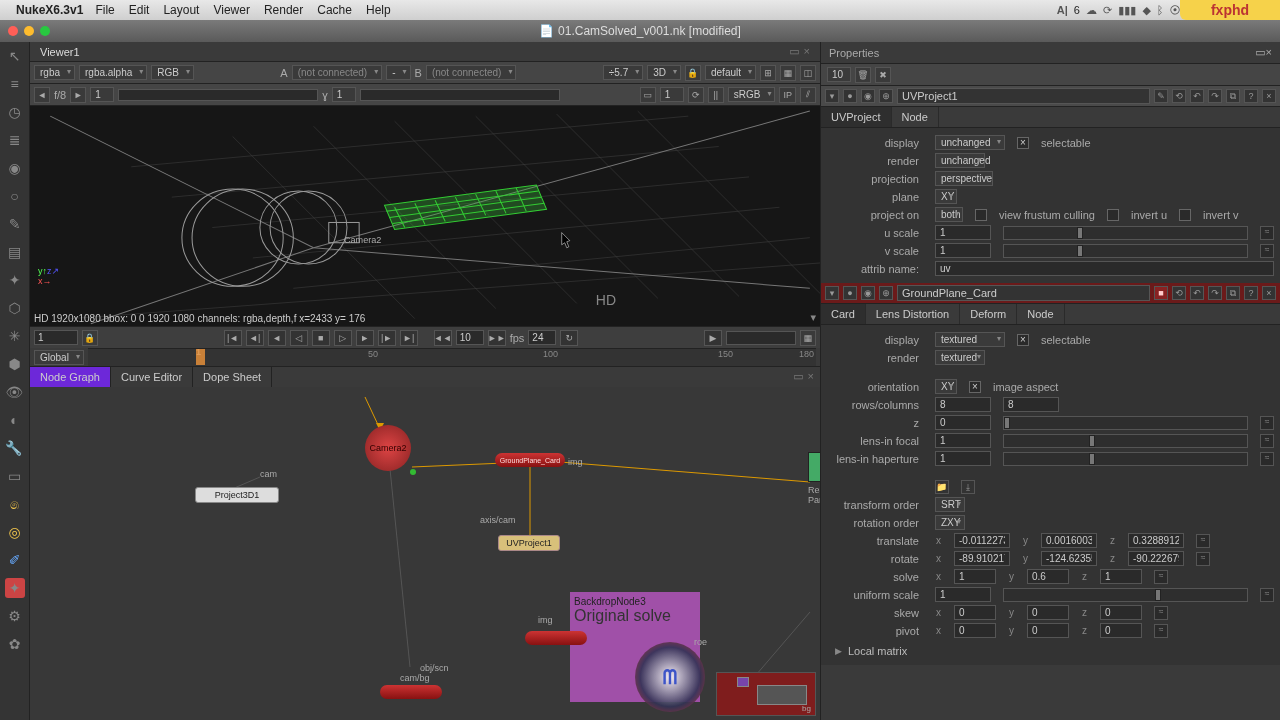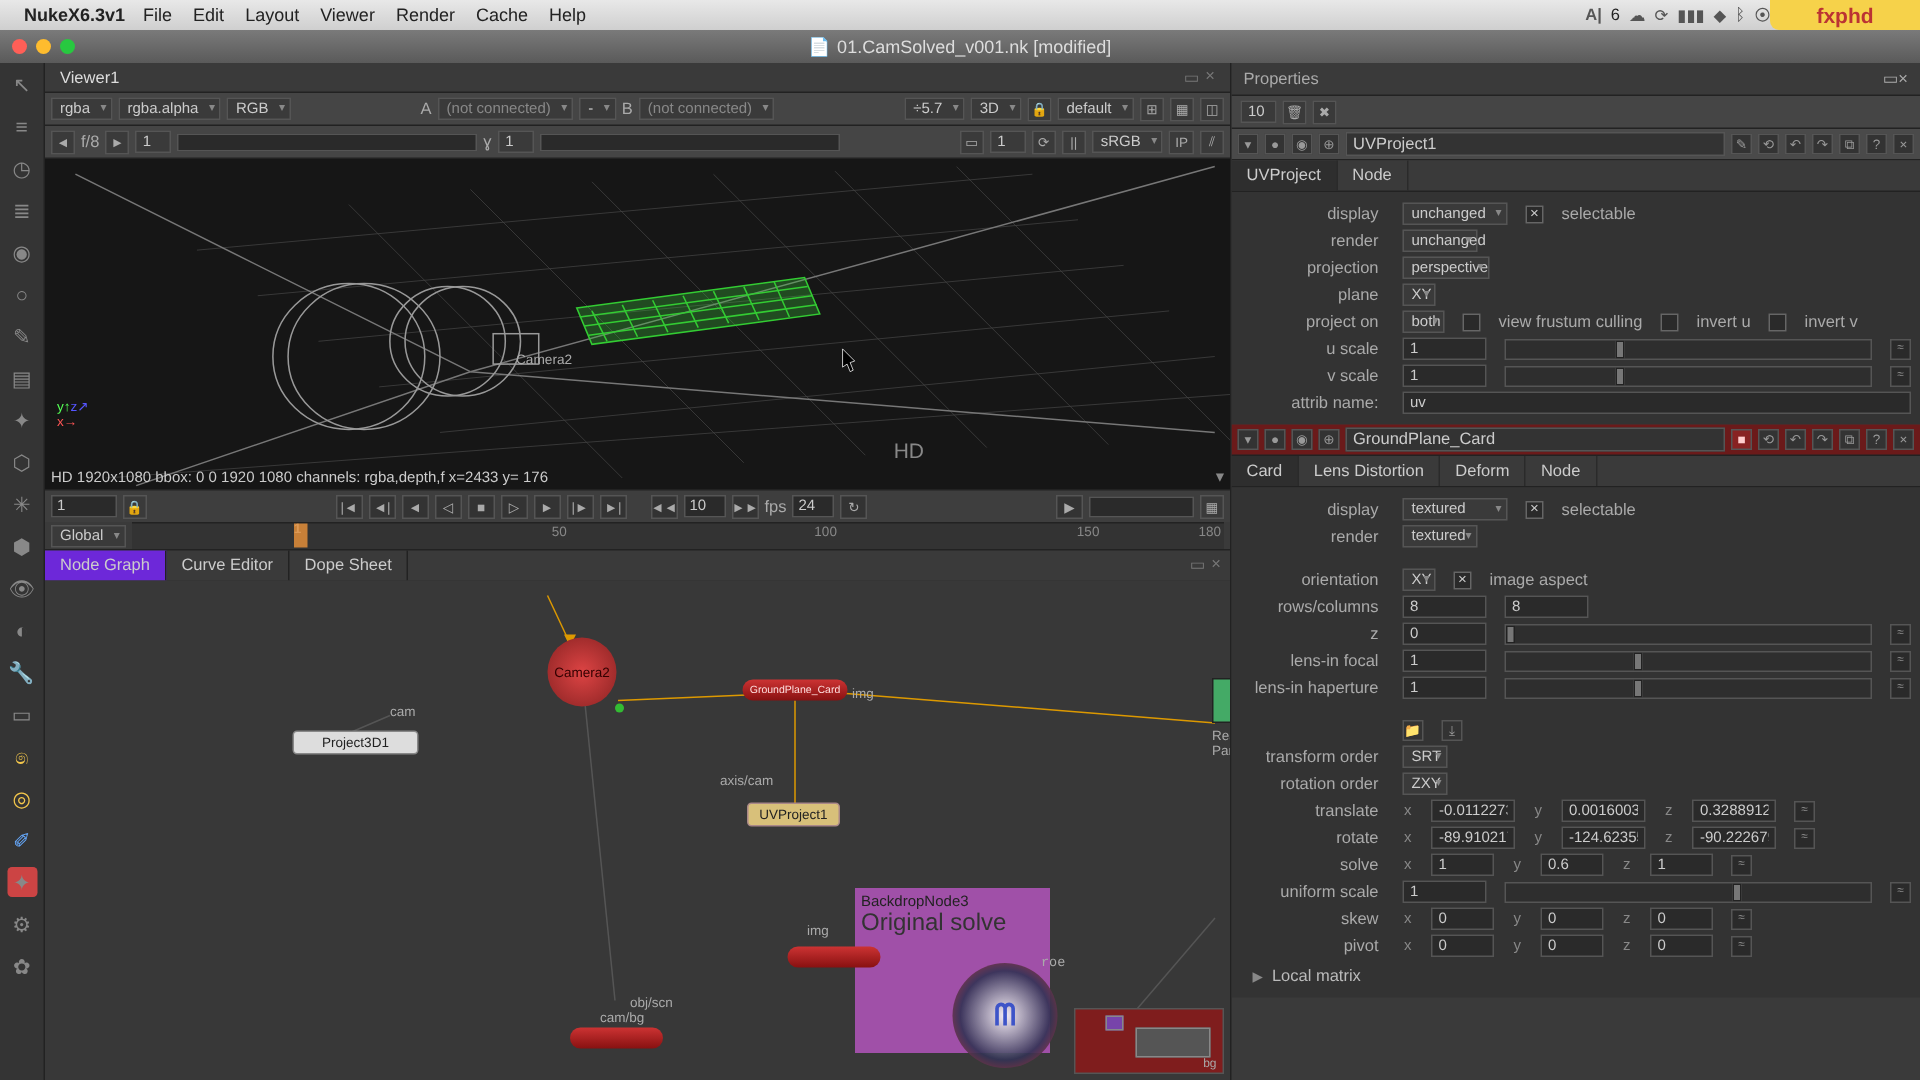--- a/index.html
+++ b/index.html
@@ -354,21 +354,21 @@
         </div>
       <div class="thumb" style="left:778px;top:65px;"></div>
       <span class="node-conn" style="left:778px; top:98px;">Rea</span>
       <span class="node-conn" style="left:778px; top:108px;">ParkBe</span>
       <div class="backdrop" style="left:540px;top:205px;width:130px;height:110px;">
         <div class="bd-title">BackdropNode3</div>
         <div class="bd-sub">Original solve</div>
       </div>
       <span class="node-conn" style="left:508px;top:228px;">img</span>
       <div class="node red-oval" style="left:495px;top:244px;width:62px;height:14px;"></div>
-      <span class="node-conn" style="left:664px;top:250px;font-family:Liberation Mono, monospace;">roe</span>
+      <span class="node-conn" style="left:664px;top:250px;">roe</span>
       <span class="node-conn" style="left:390px;top:276px;">obj/scn</span>
       <span class="node-conn" style="left:370px;top:286px;">cam/bg</span>
       <div class="node red-oval" style="left:350px;top:298px;width:62px;height:14px;"></div>
 
       <div style="position:absolute;left:605px;top:255px;width:70px;height:70px;border-radius:50%;background:radial-gradient(#fff,#335 60%,#c33);opacity:0.9;display:flex;align-items:center;justify-content:center;font-size:20px;color:#35c;font-weight:bold;">ᗰ</div>
       <div class="minimap">
         <div class="mm-box" style="left:20px;top:4px;width:12px;height:10px;background:#74a;"></div>
         <div class="mm-box" style="left:40px;top:12px;width:50px;height:20px;"></div>
         <span style="position:absolute;right:4px;bottom:2px;font-size:8px;">bg</span>
       </div>

